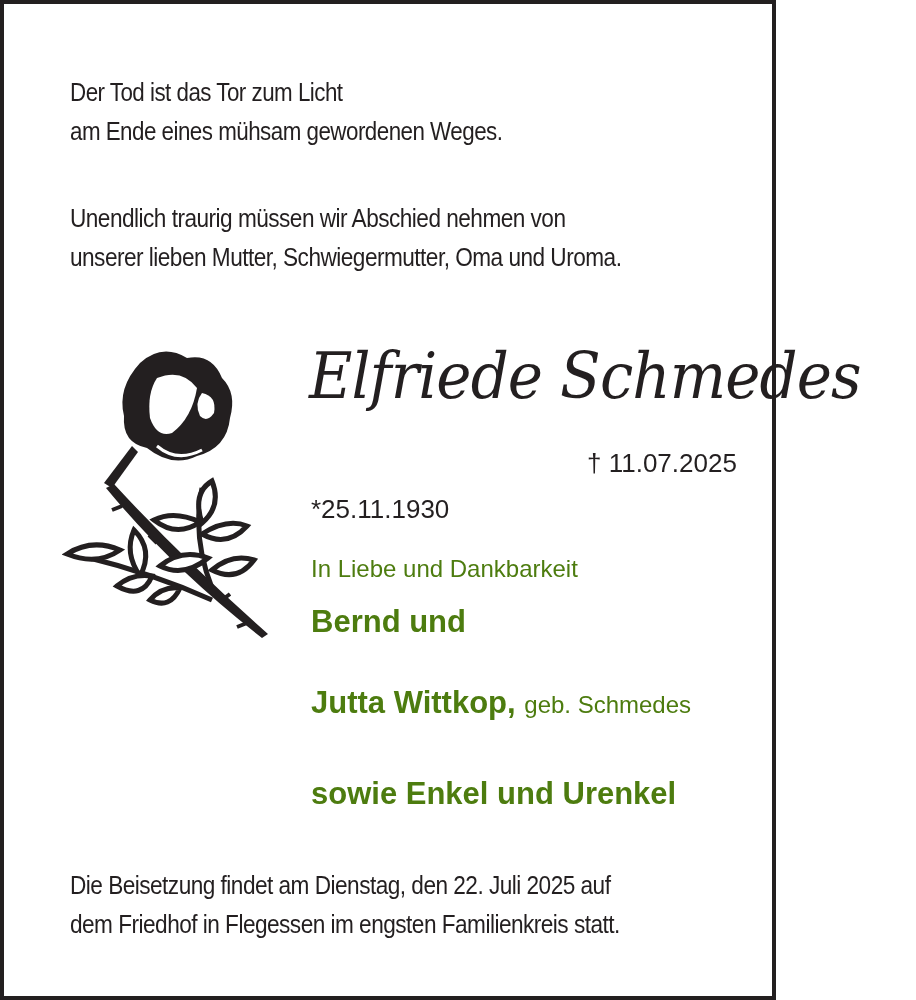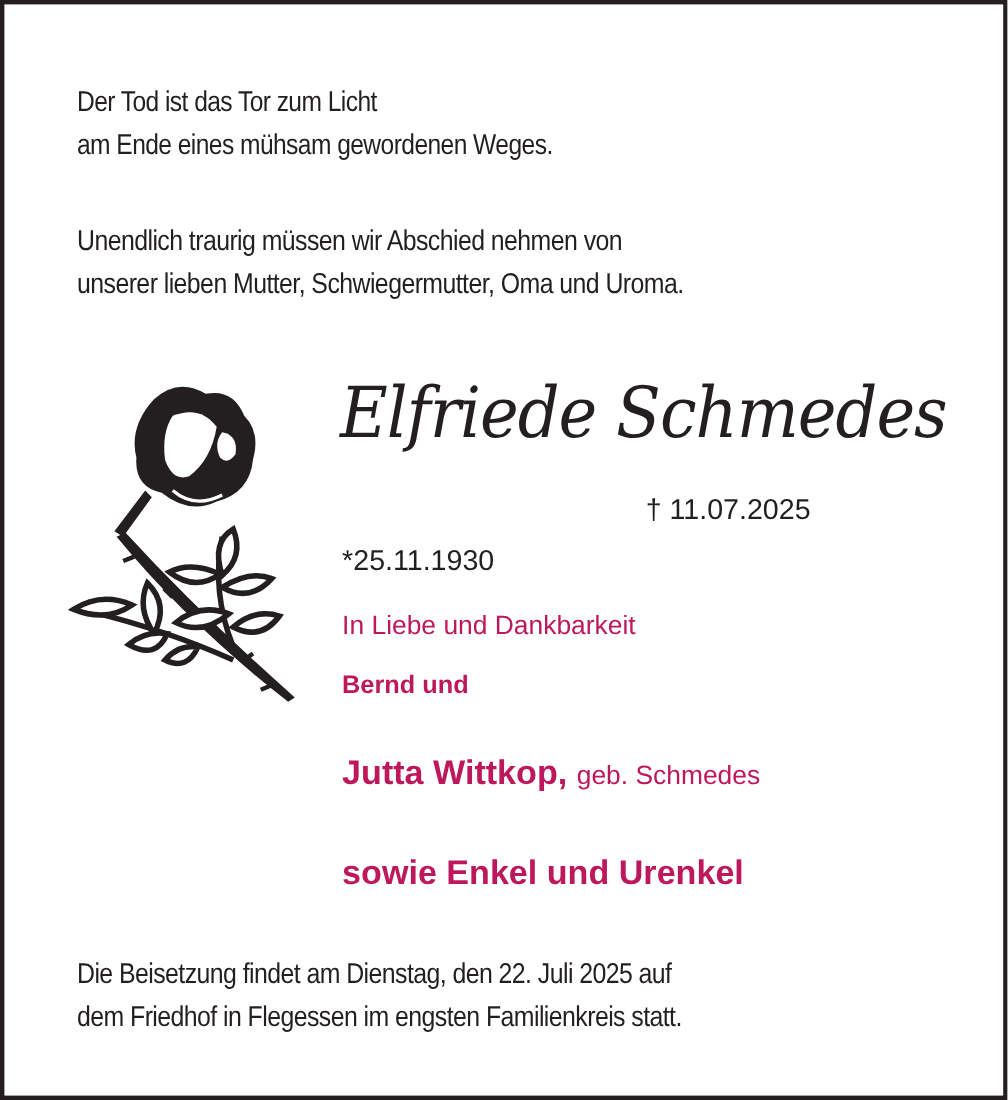--- a/index.html
+++ b/index.html
@@ -1,18 +1,18 @@
 <!DOCTYPE html>
 <html><head>
 <meta charset="utf-8">
 <style>
   html, body { margin:0; padding:0; background:#ffffff; }
   body { width:916px; height:1000px; position:relative; overflow:hidden; }
   .frame {
-    position:absolute; left:0; top:0; width:916px; height:1000px;
+    position:absolute; left:0; top:0; width:776px; height:1000px;
     box-sizing:border-box; border:4px solid #231f20; background:#fff;
   }
   .txt { position:absolute; color:#231f20; font-family:"Liberation Sans", sans-serif; }
   .cond { font-family:"Liberation Sans Narrow","Liberation Sans", sans-serif; letter-spacing:-0.6px; }
   .line { position:absolute; left:66px; font-size:26px; line-height:38px; white-space:nowrap; transform-origin:left top; }
   .l1 { top:69px; transform:scaleX(0.86); }
   .l2 { top:108px; transform:scaleX(0.86); }
   .l3 { top:195px; transform:scaleX(0.87); }
   .l4 { top:234px; transform:scaleX(0.87); }
   .l5 { top:862px; transform:scaleX(0.87); }
@@ -20,23 +20,23 @@
 
   .name {
     position:absolute; left:305px; top:322px; font-family:"DejaVu Serif", serif;
     font-style:italic; font-size:64px; line-height:100px; color:#231f20; white-space:nowrap;
     letter-spacing:-1px; transform-origin:left top; transform:scaleX(0.93);
   }
   .date { position:absolute; top:442px; font-size:26px; line-height:34px; font-family:"Liberation Sans", sans-serif; color:#231f20; }
   .born { left:307px;margin-top:46px; }
   .died { left:583px; }
 
-  .sig { position:absolute; left:307px; color:#be185d; font-family:"Liberation Sans", sans-serif; white-space:nowrap; }
+  .sig { position:absolute; left:307px; color:#4d7c0f; font-family:"Liberation Sans", sans-serif; white-space:nowrap; }
   .thanks { top:548px; font-size:24px; line-height:34px; }
-  .b1 { top:598px; font-size:23px; line-height:40px; font-weight:bold; }
+  .b1 { top:598px; font-size:31px; line-height:40px; font-weight:bold; }
   .b2 { top:646px; font-size:31px; line-height:40px; font-weight:bold; }
   .b3 { top:679px; font-size:31px; line-height:40px; font-weight:bold; }
   .b4 { top:758px; font-size:31px; line-height:40px; font-weight:bold;margin-top:12px; }
   .nee { font-weight:normal; font-size:24px; }
 
   .rose { position:absolute; left:58px; top:334px; width:214px; height:310px; }
 </style>
 </head>
 <body>
 

